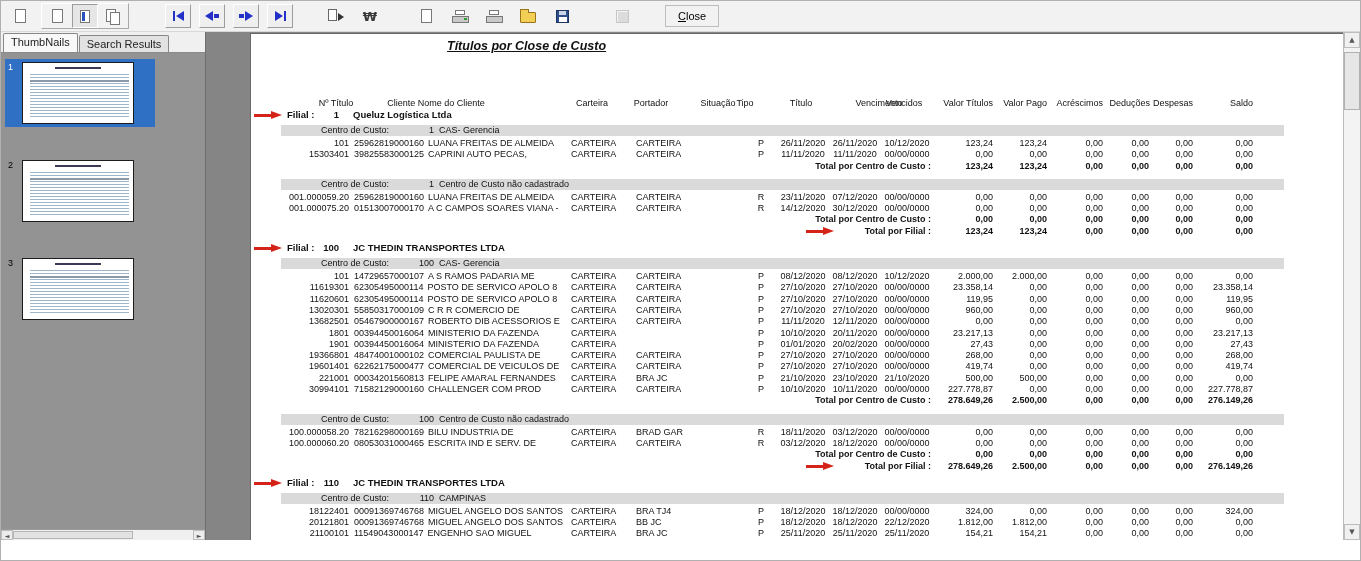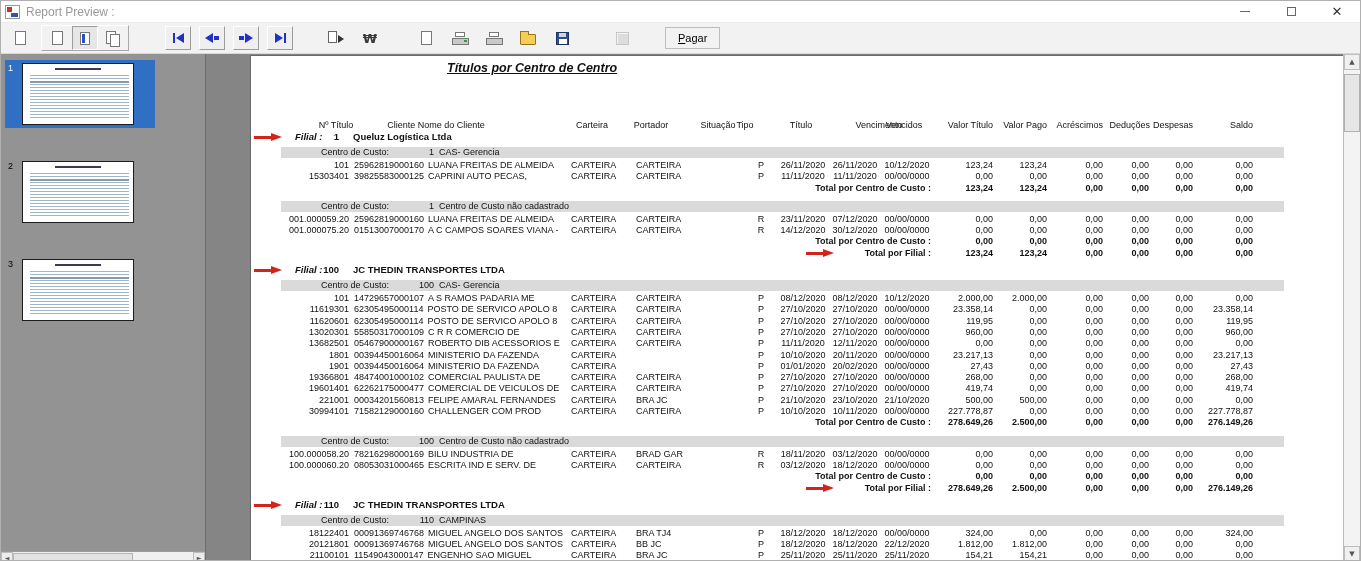--- a/index.html
+++ b/index.html
@@ -84,21 +84,21 @@
   .rrow{position:relative;height:11.3px;line-height:11.3px;white-space:nowrap;}
   .hd{height:11px;line-height:11px;text-decoration:underline;}
   .cell{position:absolute;top:0;}
   .cc{transform:translateX(-50%);}
   .cr{text-align:right;}
   .n-num{display:inline-block;width:68px;text-align:right;}
   .n-code{margin-left:5px;}
   .n-name{margin-left:4px;}
   .bold{font-weight:bold;}
   .heading{position:relative;height:12px;line-height:12px;font-weight:bold;font-size:9.5px;white-space:nowrap;}
-  .h-label{position:absolute;left:14px;font-style:italic;}
+  .h-label{position:absolute;left:6px;}
   .h-code{position:absolute;left:14px;width:44px;text-align:right;}
   .h-name{position:absolute;left:72px;}
   .band{background:#dadada;height:11px;line-height:11px;position:relative;white-space:nowrap;}
   .b-label{position:absolute;left:40px;}
   .b-code{position:absolute;left:100px;width:53px;text-align:right;}
   .b-name{position:absolute;left:158px;}
   .red-arrow{position:absolute;width:28px;height:9px;}
   .red-arrow::before{content:"";position:absolute;left:0;top:3px;width:17px;height:3px;background:#d42419;}
   .red-arrow::after{content:"";position:absolute;right:0;top:0;width:0;height:0;border-left:11px solid #d42419;border-top:4.5px solid transparent;border-bottom:4.5px solid transparent;}
 
@@ -106,35 +106,20 @@
   .vscroll{width:17px;background:#f3f3f3;border-left:1px solid #bbb;display:flex;flex-direction:column;flex:0 0 auto;}
   .vs-btn{height:16px;background:#f0f0f0;border:1px solid #bdbdbd;font-size:7px;color:#555;display:flex;align-items:center;justify-content:center;flex:0 0 auto;font-family:"DejaVu Sans",sans-serif;}
   .vs-track{flex:1;position:relative;}
   .vs-thumb{position:absolute;left:0;right:0;top:4px;height:58px;background:#e6e6e6;border:1px solid #b0b0b0;}
 </style>
 </head>
 <body>
 
 <div class="window">
 
-  <div class="titlebar">
-    <span class="app-icon"></span>
-    <span class="title-text">Report Preview :</span>
-    <div class="win-btns">
-      <div class="win-btn">
-          <span class="glyph-min"></span>
-        </div>
-      <div class="win-btn">
-          <span class="glyph-max"></span>
-        </div>
-      <div class="win-btn">
-          <span class="glyph-close">✕</span>
-        </div>
-    </div>
-  </div>
 
   <div class="toolbar">
     <div class="tbtn">
         <span class="i-page"></span>
       </div>
     <div class="zoom-group">
       <div class="tbtn">
           <span class="i-page"></span>
         </div>
       <div class="tbtn pressed">
@@ -195,27 +180,31 @@
     <div class="tbtn" style="margin-left:8px">
         <span class="i-folder"></span>
       </div>
     <div class="tbtn" style="margin-left:8px">
         <span class="i-floppy"></span>
       </div>
     <div class="tbtn" style="margin-left:34px">
         <span class="i-disabled"></span>
       </div>
     <button class="close-btn">
-        <span class="lbl">Pagar</span>
+        <span class="lbl">Close</span>
       </button>
   </div>
 
   <div class="content">
 
     <div class="sidebar">
+      <div class="tabs">
+        <div class="tab active">ThumbNails</div>
+        <div class="tab">Search Results</div>
+      </div>
       <div class="thumbs">
           <div class="thumb-row selected">
             <span class="thumb-num">1</span>
             <div class="thumb-page">
               <div class="tp-title"></div>
               <div class="tp-lines"></div>
               <div class="tp-band"></div>
             </div>
           </div>
           <div class="thumb-row">
@@ -237,33 +226,33 @@
         </div>
       <div class="hscroll">
         <div class="hs-btn">◄</div>
         <div class="hs-thumb"></div>
         <div class="hs-btn">►</div>
       </div>
     </div>
 
     <div class="viewer">
       <div class="page">
-        <div class="rpt-title">Títulos por Centro de Centro</div>
+        <div class="rpt-title">Títulos por Close de Custo</div>
         <div class="rtable">
             <div class="rrow hd">
               <span class="cell cc" style="left: 55px;">Nº Título</span>
               <span class="cell cc" style="left: 155px;">Cliente Nome do Cliente</span>
               <span class="cell cc" style="left: 311px;">Carteira</span>
               <span class="cell cc" style="left: 370px;">Portador</span>
               <span class="cell cc" style="left: 437px;">Situação</span>
               <span class="cell cc" style="left: 464px;">Tipo</span>
               <span class="cell cc" style="left: 520px;">Título</span>
               <span class="cell cc" style="left: 598px;">Vencimento</span>
               <span class="cell cc" style="left: 623px;">Vencidos</span>
-              <span class="cell cr" style="left: 627px; width: 85px;">Valor Título</span>
+              <span class="cell cr" style="left: 627px; width: 85px;">Valor Títulos</span>
               <span class="cell cr" style="left: 681px; width: 85px;">Valor Pago</span>
               <span class="cell cr" style="left: 737px; width: 85px;">Acréscimos</span>
               <span class="cell cr" style="left: 784px; width: 85px;">Deduções</span>
               <span class="cell cr" style="left: 827px; width: 85px;">Despesas</span>
               <span class="cell cr" style="left: 887px; width: 85px;">Saldo</span>
             </div>
             <div class="heading">
               <span class="red-arrow" style="left: -27px; top: 2px;"></span>
               <span class="h-label">Filial :</span>
               <span class="h-code">1</span>

